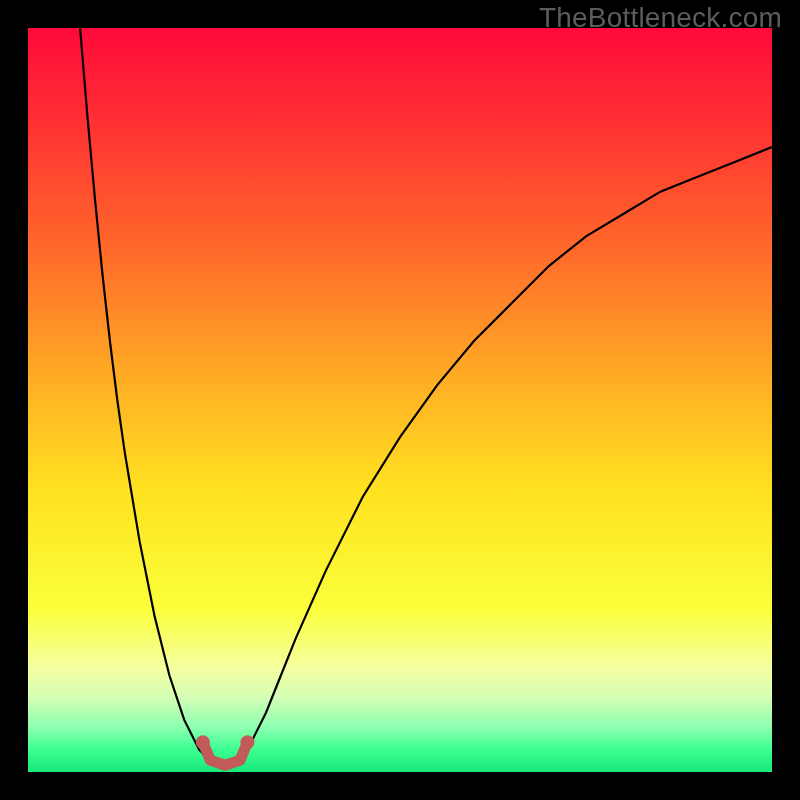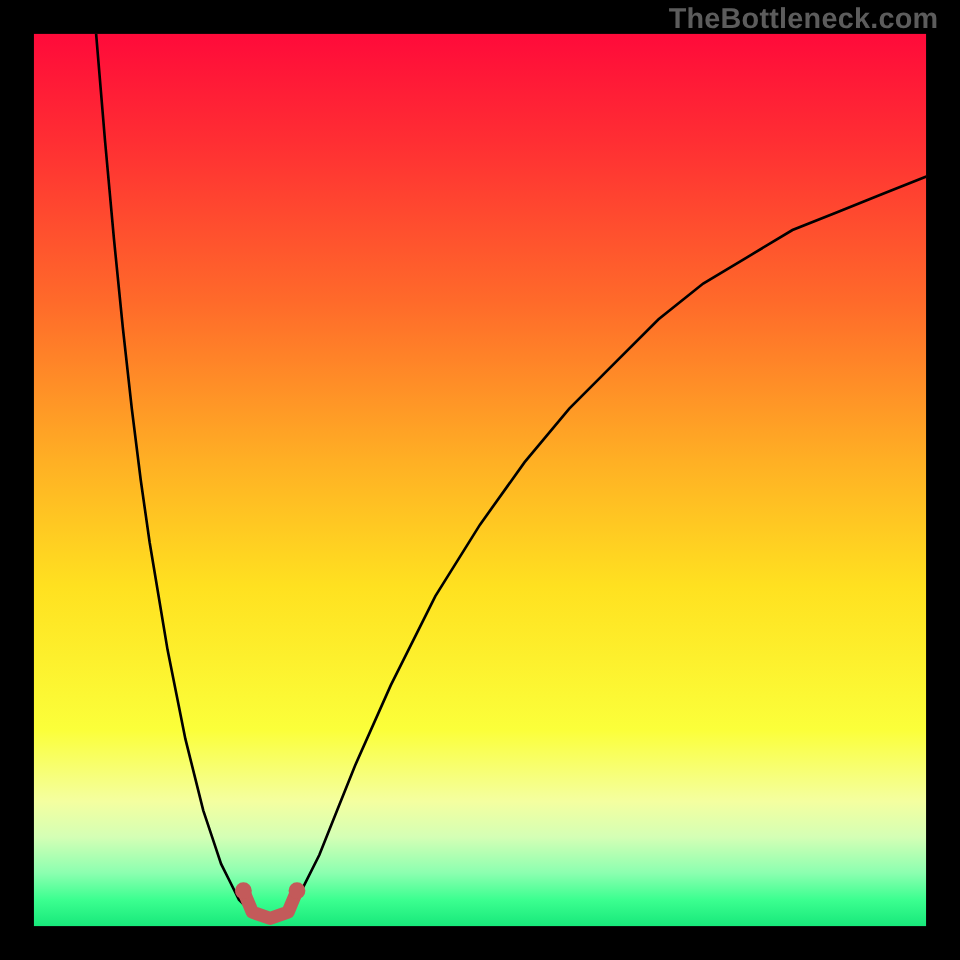--- a/index.html
+++ b/index.html
@@ -22,23 +22,23 @@
     top: 28px;
     width: 744px;
     height: 744px;
     overflow: hidden;
   }
   .watermark {
     position: absolute;
     top: 2px;
     right: 18px;
     color: #5c5c5c;
-    font-size: 24px;
+    font-size: 28px;
     letter-spacing: 0.2px;
-    font-weight: 700;
+    font-weight: 400;
     user-select: none;
   }
   svg { display: block; }
 </style>
 </head>
 <body>
 
 <div class="frame">
 
   <div class="watermark">TheBottleneck.com</div>

